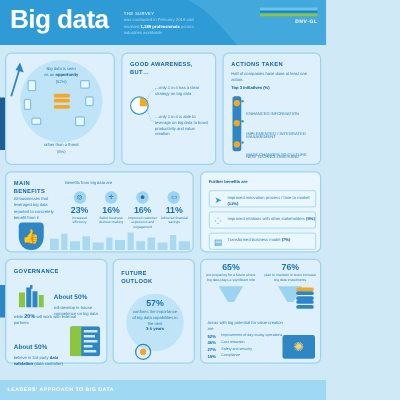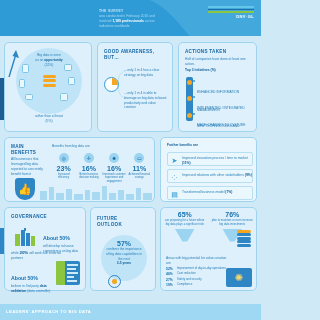--- a/index.html
+++ b/index.html
@@ -215,20 +215,21 @@
   }
 </style>
 </head>
 <body>
 
 <div class="header">
   <svg class="header-curve" viewBox="0 0 261 36" preserveAspectRatio="none">
     <path d="M0,0 H261 V36 H190 C188,22 180,16 168,16 H96 C92,16 90,12 90,6 V0 Z" fill="#2ea0da" opacity="0"></path>
     <path d="M190,36 H261 V0 H150 C150,0 160,4 170,14 C180,24 184,30 190,36 Z" fill="#56b4e3" opacity="0.55"></path>
   </svg>
+  <div class="title">Big data</div>
   <div class="survey-block">
     <div class="survey-head">THE SURVEY</div>
     <div class="survey-body">
       <span>was conducted in February 2016</span>
       <span>and involved </span><b>1,189 professionals</b>
       <span>across industries worldwide</span>
     </div>
   </div>
   <div class="logo">
     <div class="logo-bar c1"></div>

